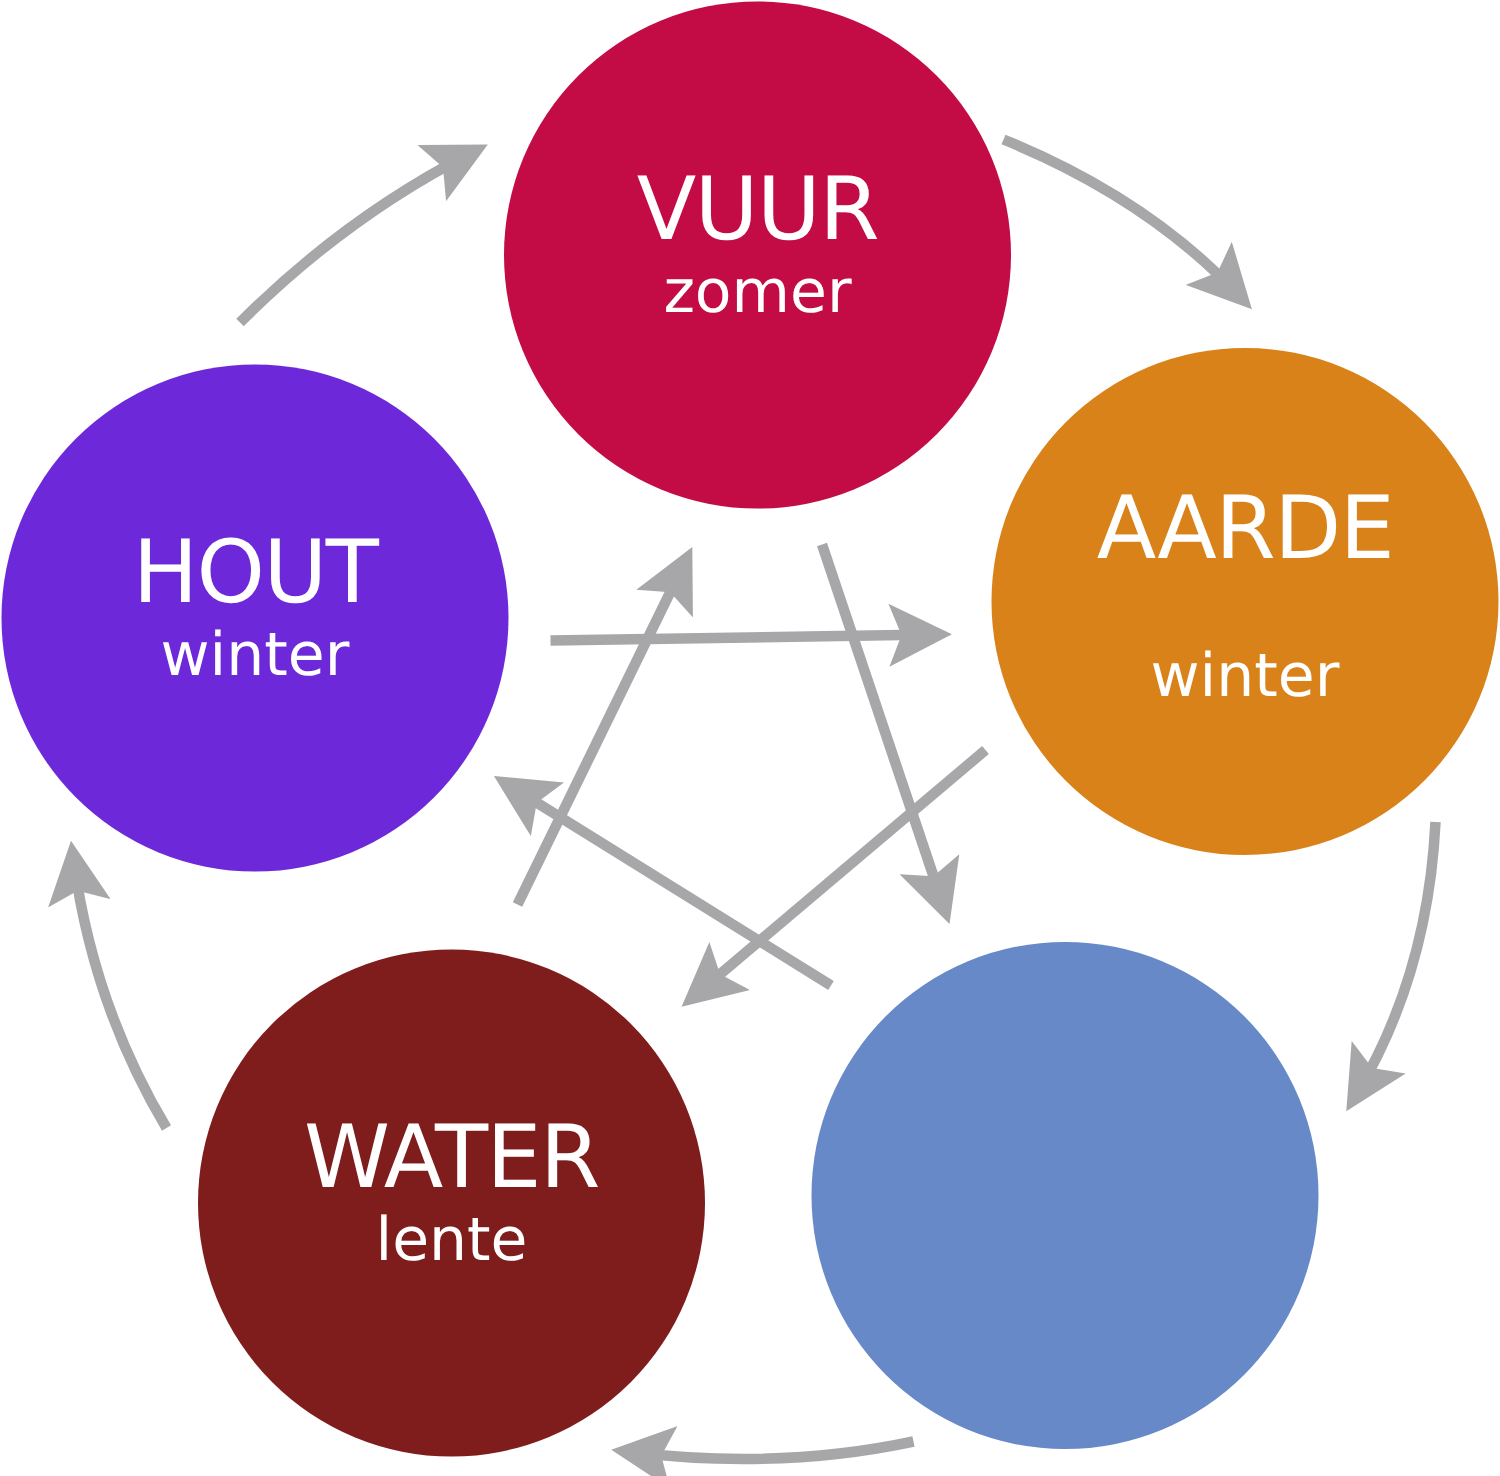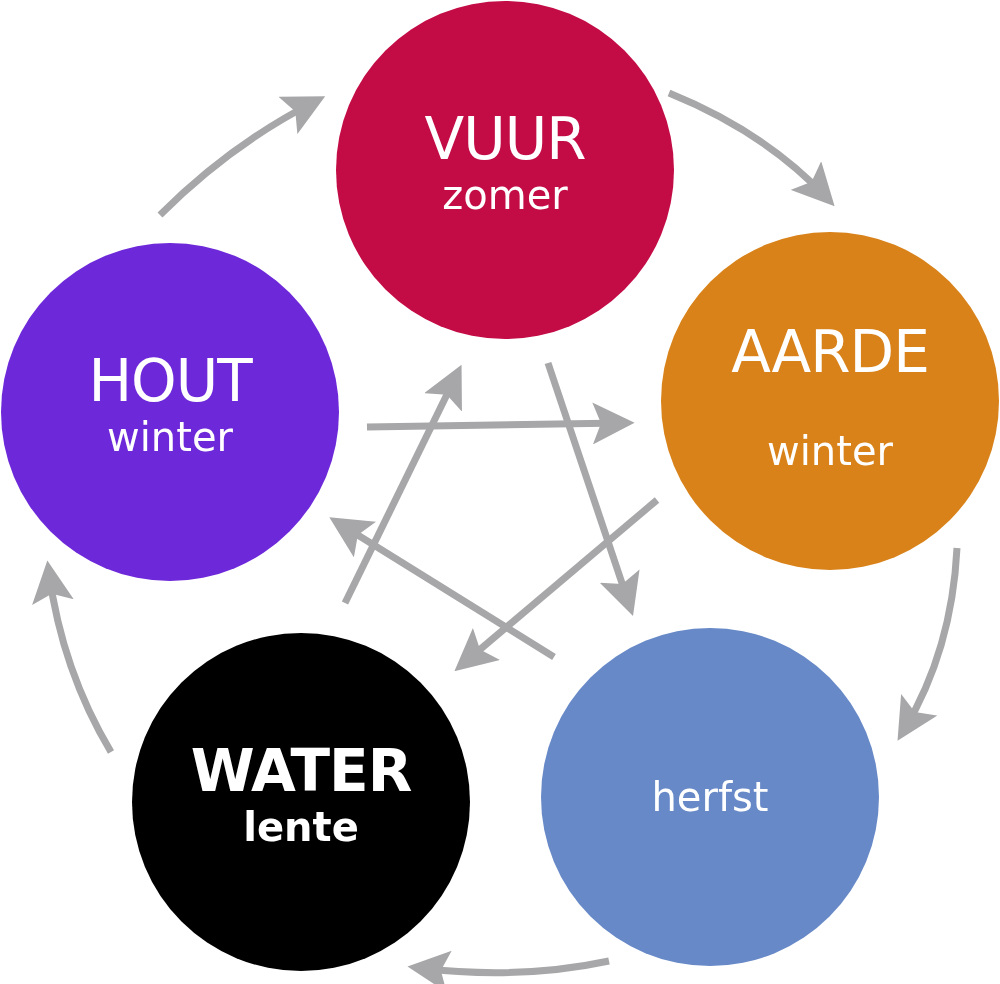--- a/index.html
+++ b/index.html
@@ -44,24 +44,23 @@
     <div class="title" style="margin-top:-14px;">VUUR</div>
     <div class="sub">zomer</div>
   </div>
 
   <div class="node" style="left:661px; top:232px; background:#d88219;gap:43px;">
     <div class="title" style="margin-top:-8px;">AARDE</div>
     <div class="sub">winter</div>
   </div>
 
   <div class="node" style="left:541px; top:628px; background:#6789c7;">
-    <div class="sub">herfst</div>
   </div>
 
-  <div class="node" style="left:132px; top:633px; background:#000000;font-weight:bold;">
+  <div class="node" style="left:132px; top:633px; background:#7f1d1d;">
     <div class="title" style="margin-top:-14px;">WATER</div>
     <div class="sub">lente</div>
   </div>
 
   <div class="node" style="left:1px; top:243px; background:#6d28d9;">
     <div class="title" style="margin-top:-14px;">HOUT</div>
     <div class="sub">winter</div>
   </div>
 
 </div>

